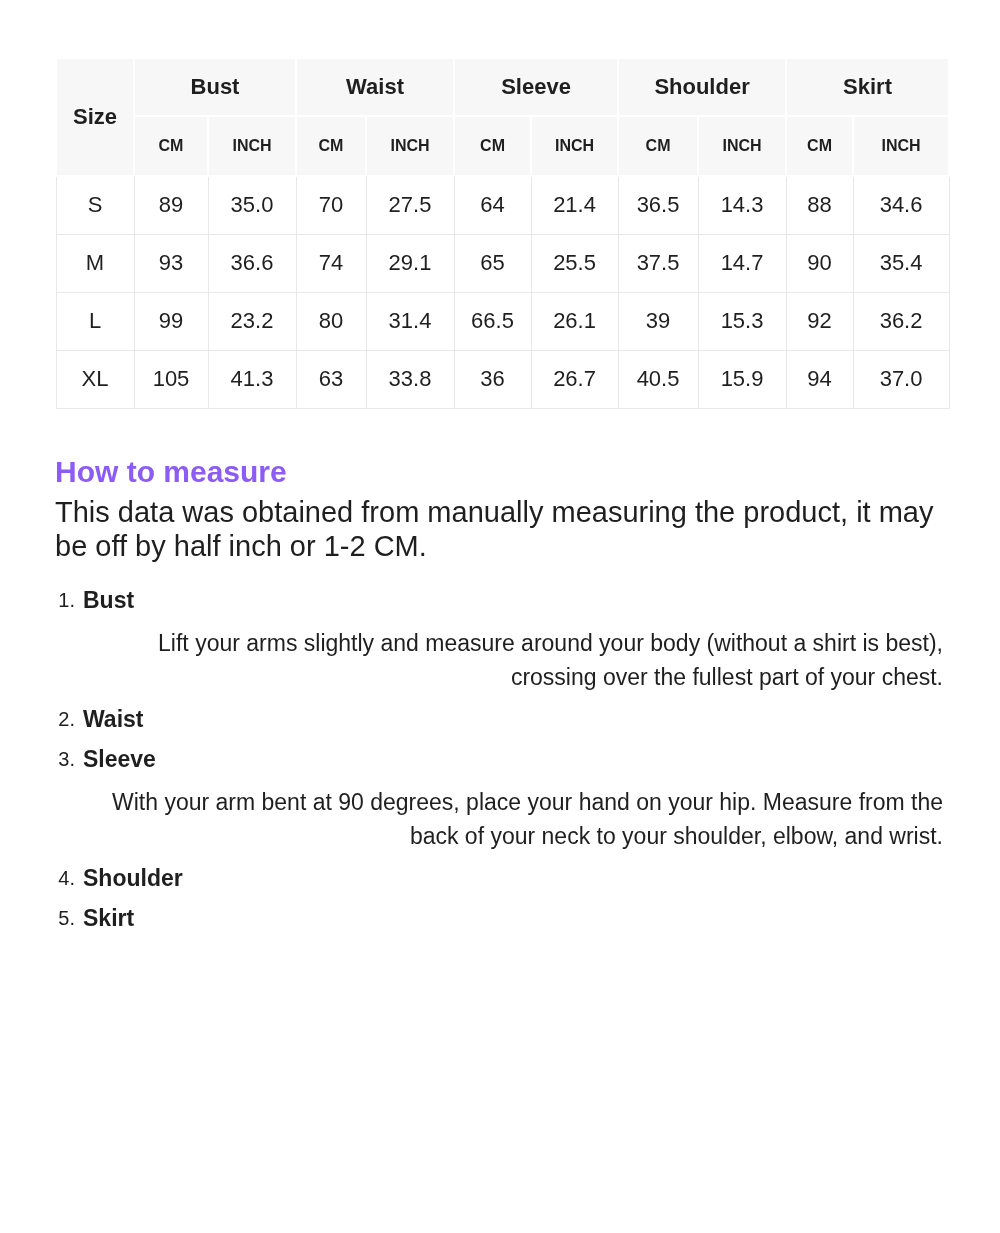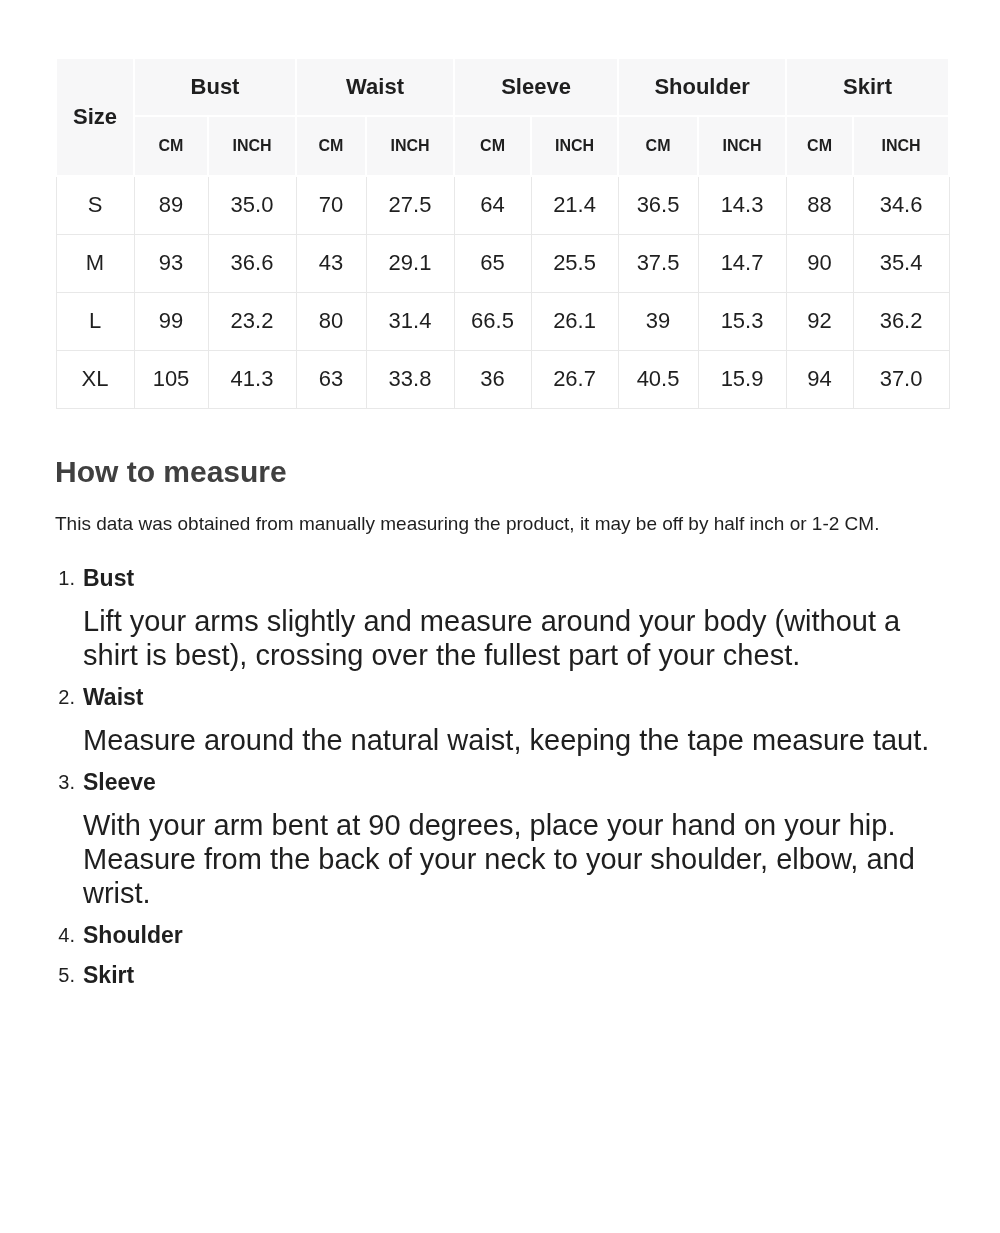--- a/index.html
+++ b/index.html
@@ -49,27 +49,27 @@
     text-align: center;
     vertical-align: middle;
     padding: 0;
   }
 
   
   h2.htm-title {
     font-size: 30px;
     line-height: 34px;
     font-weight: bold;
-    color: #404040;
+    color: #8b5cf6;
     margin: 46px 0 0 0;
   }
   p.htm-intro {
-    font-size: 19px;
+    font-size: 29px;
     line-height: 34px;
-    margin: 18px 0 0 0;
+    margin: 6px 0 0 0;
     max-width: 905px;
   }
   ol.steps {
     list-style: none;
     margin: 22px 0 0 0;
     padding: 0;
   }
   ol.steps li {
     display: grid;
     grid-template-columns: 20px 1fr;
@@ -81,24 +81,25 @@
     line-height: 30px;
     text-align: right;
     color: var(--text-color);
   }
   .step-term {
     font-size: 23px;
     line-height: 30px;
     font-weight: bold;
   }
   .step-desc {
-    font-size: 29px;
+    font-size: 23px;
     line-height: 34px;
     margin-top: 11px;
     max-width: 860px;
+    text-align: right;
   }
 </style>
 </head>
 <body>
 
 <div class="page">
 
   <table class="size-chart">
     <colgroup>
       <col style="width:78px">
@@ -146,21 +147,21 @@
           <td>21.4</td>
           <td>36.5</td>
           <td>14.3</td>
           <td>88</td>
           <td>34.6</td>
         </tr>
         <tr>
           <td>M</td>
           <td>93</td>
           <td>36.6</td>
-          <td>43</td>
+          <td>74</td>
           <td>29.1</td>
           <td>65</td>
           <td>25.5</td>
           <td>37.5</td>
           <td>14.7</td>
           <td>90</td>
           <td>35.4</td>
         </tr>
         <tr>
           <td>L</td>
@@ -200,21 +201,20 @@
         <span class="step-num">1.</span>
         <div class="step-body">
           <div class="step-term">Bust</div>
           <div class="step-desc">Lift your arms slightly and measure around your body (without a shirt is best), crossing over the fullest part of your chest.</div>
         </div>
       </li>
       <li>
         <span class="step-num">2.</span>
         <div class="step-body">
           <div class="step-term">Waist</div>
-          <div class="step-desc">Measure around the natural waist, keeping the tape measure taut.</div>
         </div>
       </li>
       <li>
         <span class="step-num">3.</span>
         <div class="step-body">
           <div class="step-term">Sleeve</div>
           <div class="step-desc">With your arm bent at 90 degrees, place your hand on your hip. Measure from the back of your neck to your shoulder, elbow, and wrist.</div>
         </div>
       </li>
       <li>

